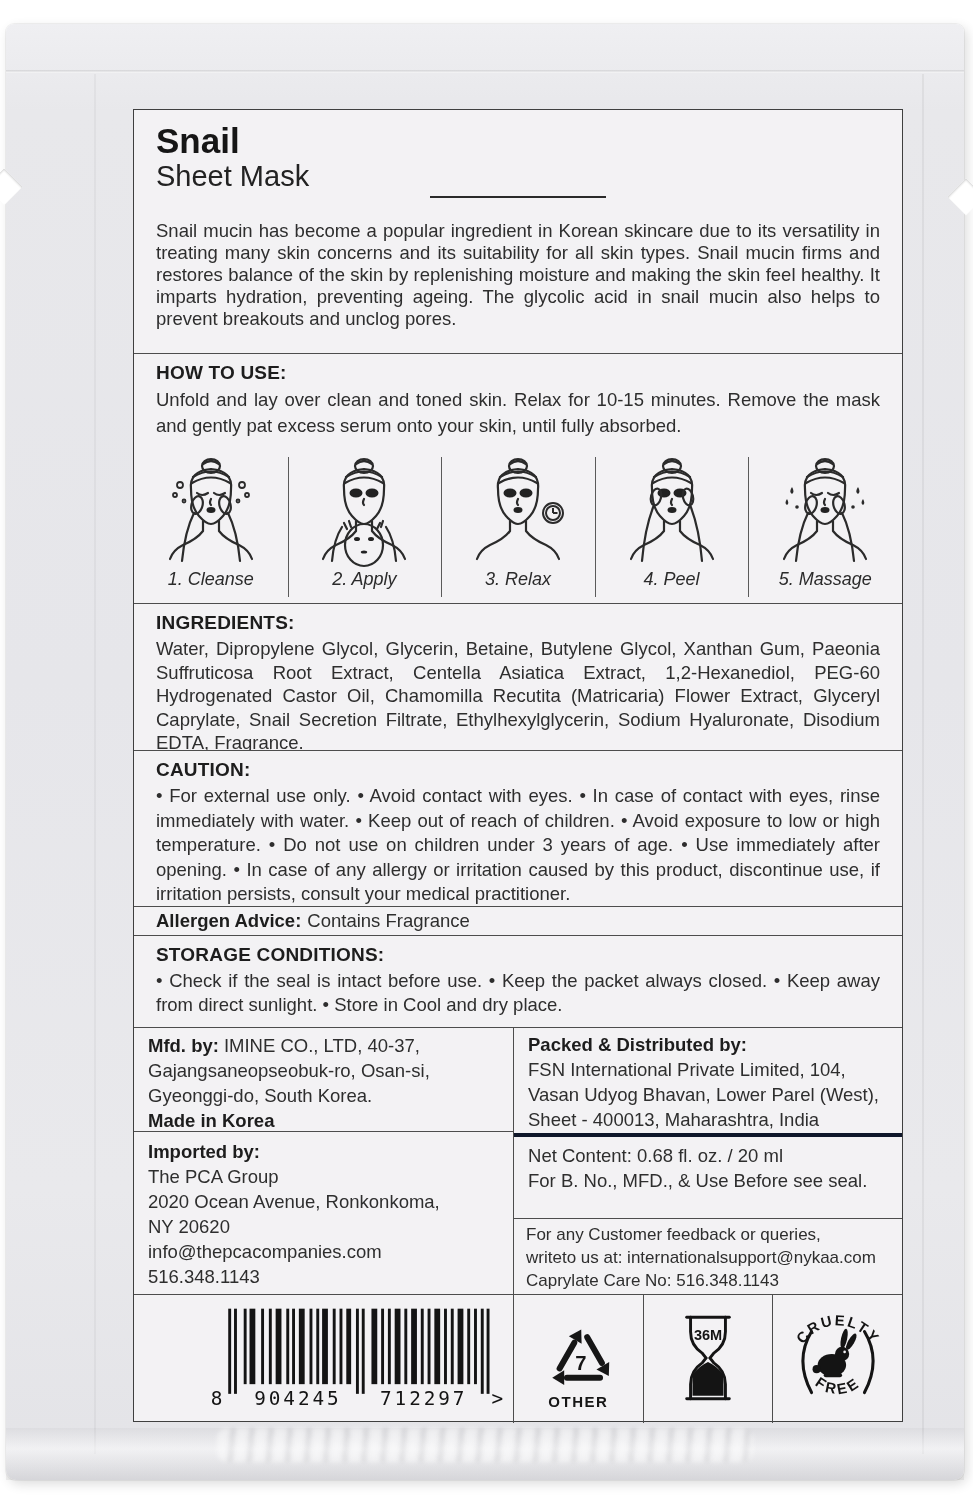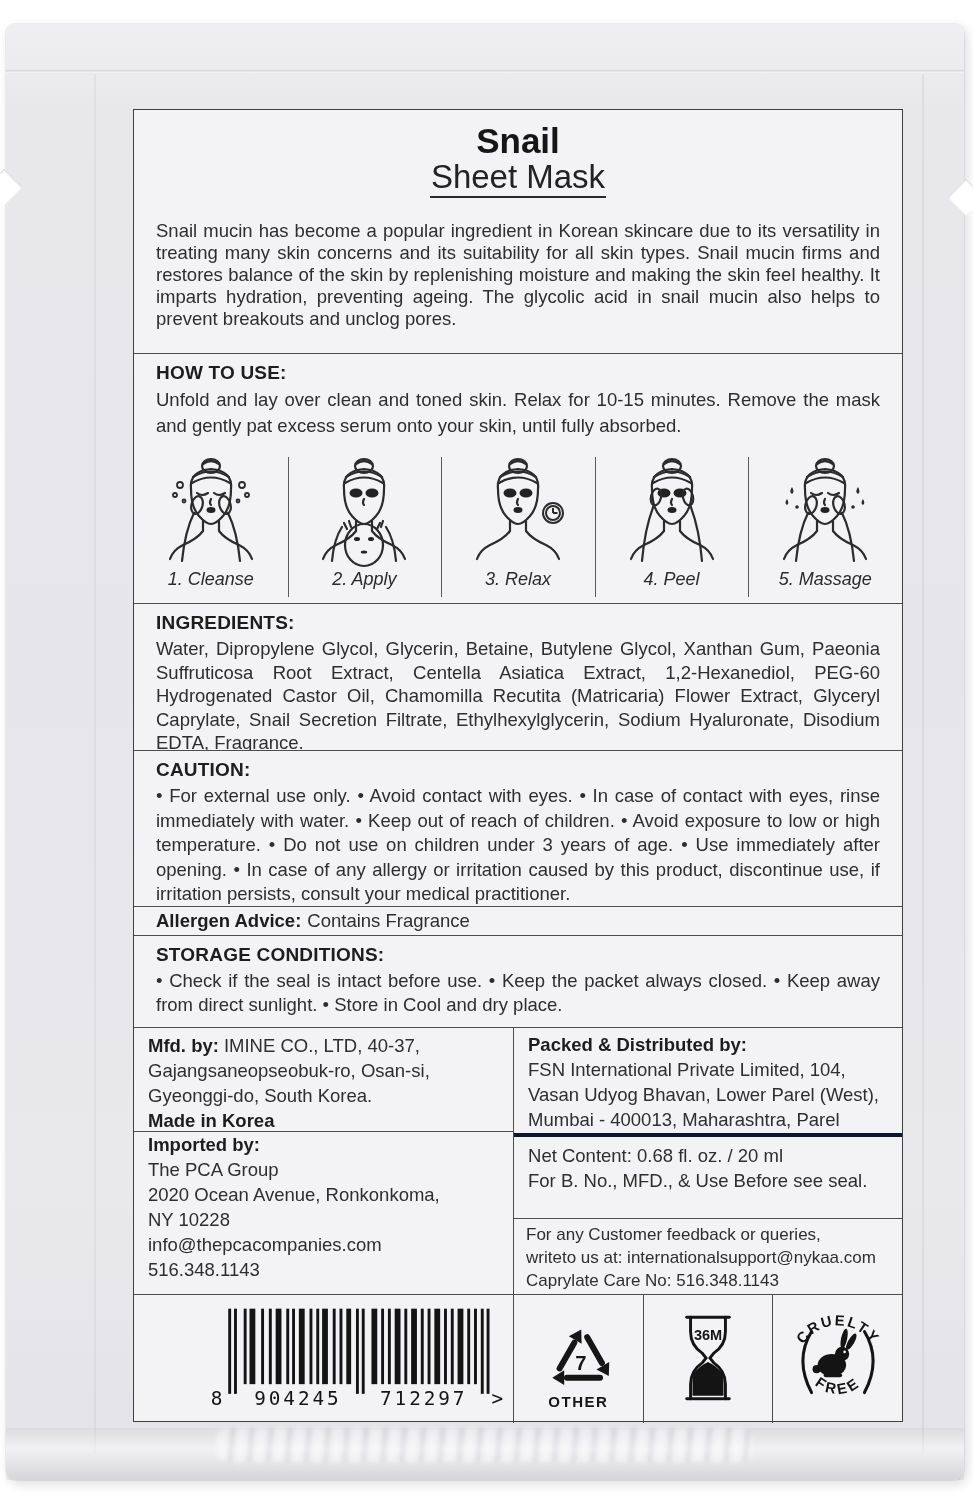--- a/index.html
+++ b/index.html
@@ -25,23 +25,23 @@
     border-radius:10px;}
   
   .panel{position:absolute;left:127px;top:85px;width:770px;height:1313px;box-sizing:border-box;
     background:#f3f2f4;border:1.6px solid #3f3f3f;}
   .sec{position:relative;box-sizing:border-box;overflow:hidden;padding:4px 22px 0;}
   .bt{border-top:1px solid #4d4d4d;}
   .head{font-size:19px;font-weight:700;margin:4px 0 3px;color:#1d1d1d;letter-spacing:.2px;}
   .body{margin:0;font-size:18.5px;line-height:24px;color:#2e2e2e;}
   .just{text-align:justify;}
   
-  .s-header{height:106px;text-align:center;}
+  .s-header{height:106px;text-align:left;}
   .title{font-size:35px;font-weight:700;color:#161616;margin:8px 0 0;line-height:38px;}
-  .subtitle{font-size:33px;color:#222;margin:1px 0 0;line-height:31px;}
+  .subtitle{font-size:29px;color:#222;margin:1px 0 0;line-height:31px;}
   .t-underline{width:176px;height:0;border-bottom:2.2px solid #2a2a2a;margin:4px auto 0;}
   
   .s-intro{height:137px;}  .s-intro .body{line-height:21.9px;}
   .s-how{height:98px;}     .s-how .body{line-height:25.5px;}
   .s-steps{height:152px;padding:4px 0 0;display:flex;}
   .step{width:154px;text-align:center;position:relative;font-style:italic;}
   .step + .step::before{content:"";position:absolute;left:0;top:2px;height:140px;width:1px;background:#5a5a5a;}
   .step svg{height:114px;display:block;margin:0 auto;}
   .step-label{font-size:18px;color:#2b2b2b;margin-top:0;}
   .s-ingredients{height:147px;} .s-ingredients .body{line-height:23.6px;}
@@ -49,21 +49,21 @@
   .s-allergen{height:29px;padding-top:2px;}
   .s-storage{height:92px;}      .s-storage .body{line-height:23.6px;}
   
   .s-grid{height:267px;padding:0;display:flex;}
   .gleft{width:380px;box-sizing:border-box;}
   .gright{width:390px;box-sizing:border-box;border-left:1px solid #4d4d4d;}
   .gblock{box-sizing:border-box;overflow:hidden;}
   .gp{margin:0;font-size:18.5px;line-height:25px;color:#2e2e2e;padding:0 14px;}
   .b{font-weight:700;color:#1d1d1d;}
   .blk-mfr{height:103px;padding-top:5px;}
-  .blk-imp{height:164px;border-top:1px solid #4d4d4d;}
+  .blk-imp{height:164px;border-top:1px solid #4d4d4d;padding-top:7px;}
   .blk-dist{height:105px;padding-top:4px;}
   .blk-net{height:85px;border-top:4px solid #0f172a;padding-top:6px;}
   .blk-cust{height:77px;border-top:1px solid #4d4d4d;padding-top:4px;}
   .blk-cust .gp{font-size:17px;line-height:23px;padding:0 4px 0 12px;}
   
   .s-bottom{height:129px;padding:0;display:flex;}
   .bcell{box-sizing:border-box;height:100%;text-align:center;overflow:hidden;}
   .c-barcode{width:380px;}
   .c-recycle,.c-hourglass,.c-cruelty{width:130px;border-left:1px solid #4d4d4d;}
   .recycle-label{font-size:15px;font-weight:700;letter-spacing:1.5px;color:#161616;margin-top:-2px;}
@@ -238,31 +238,31 @@
           <div class="gblock blk-mfr">
             <p class="gp"><b class="b" style="margin-right:5px">Mfd. by:</b><span>IMINE CO., LTD, 40-37,</span></p>
             <p class="gp">Gajangsaneopseobuk-ro, Osan-si,</p>
             <p class="gp">Gyeonggi-do, South Korea.</p>
             <p class="gp b">Made in Korea</p>
           </div>
           <div class="gblock blk-imp">
             <p class="gp b">Imported by:</p>
             <p class="gp">The PCA Group</p>
             <p class="gp">2020 Ocean Avenue, Ronkonkoma,</p>
-            <p class="gp">NY 10228</p>
+            <p class="gp">NY 20620</p>
             <p class="gp">info@thepcacompanies.com</p>
             <p class="gp">516.348.1143</p>
           </div>
         </div>
         <div class="gright">
           <div class="gblock blk-dist">
             <p class="gp b">Packed &amp; Distributed by:</p>
             <p class="gp">FSN International Private Limited, 104,</p>
             <p class="gp">Vasan Udyog Bhavan, Lower Parel (West),</p>
-            <p class="gp">Mumbai - 400013, Maharashtra, Parel</p>
+            <p class="gp">Sheet - 400013, Maharashtra, India</p>
           </div>
           <div class="gblock blk-net">
             <p class="gp">Net Content: 0.68 fl. oz. / 20 ml</p>
             <p class="gp">For B. No., MFD., &amp; Use Before see seal.</p>
           </div>
           <div class="gblock blk-cust">
             <p class="gp">For any Customer feedback or queries,</p>
             <p class="gp">writeto us at: internationalsupport@nykaa.com</p>
             <p class="gp">Caprylate Care No: 516.348.1143</p>
           </div>

